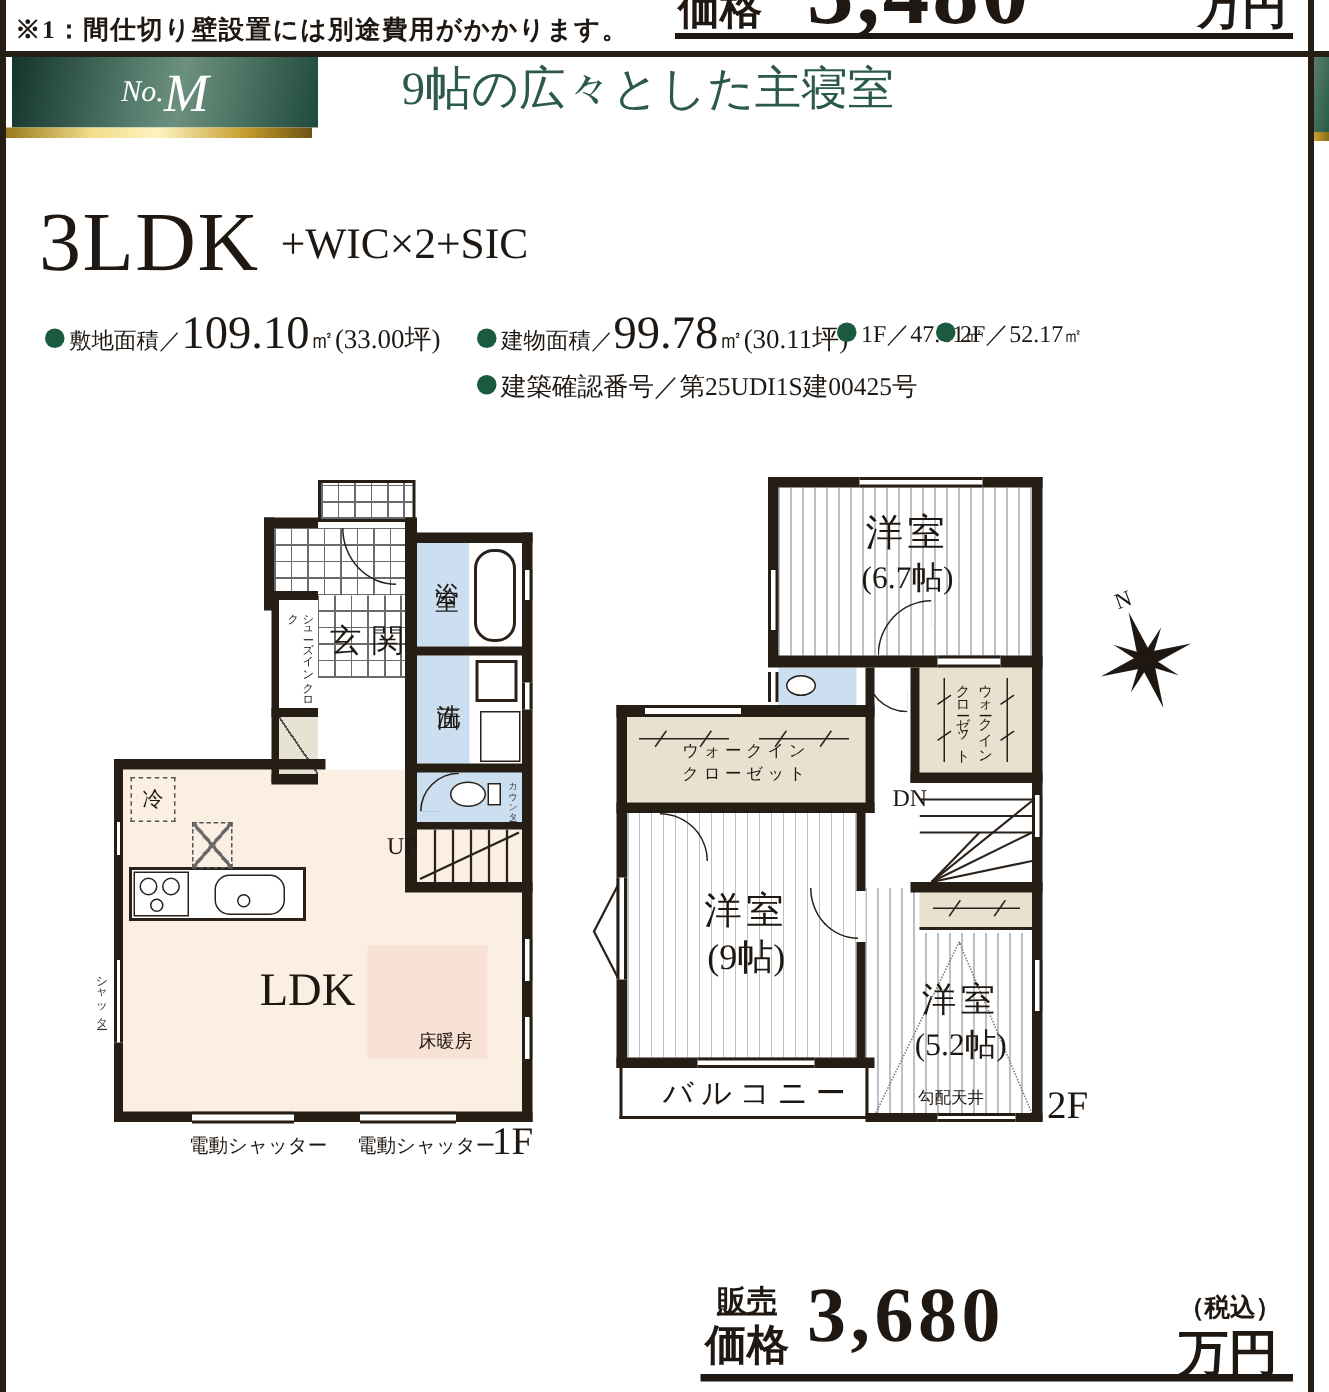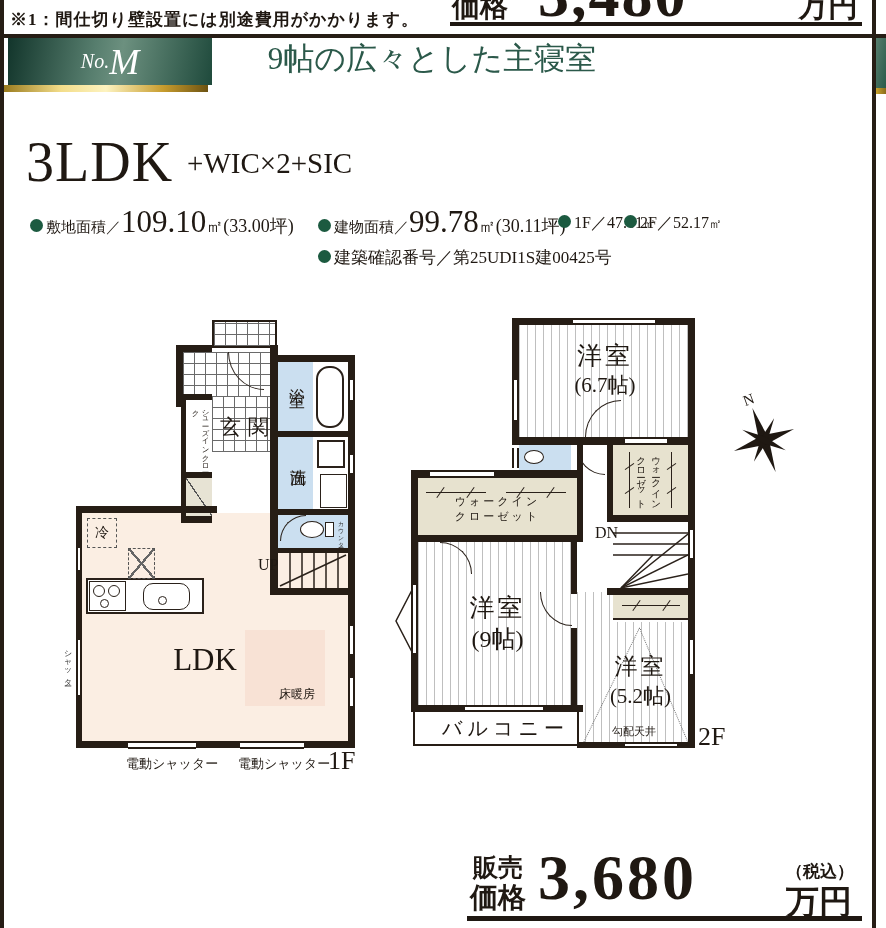--- a/index.html
+++ b/index.html
@@ -302,21 +302,21 @@
           <g transform="rotate(45 38 56)">
             <polygon points="38,32 41.5,56 38,80 34.5,56"></polygon>
             <polygon points="14,56 38,52.5 62,56 38,59.5"></polygon>
           </g>
         </g>
       </g>
     </svg>
   </div>
 
   <div class="abs" style="left:467px;top:853px;width:62px;text-align:center;">
-    <div style="font-size:25px;line-height:30px;font-weight:700;">販売</div>
+    <div style="font-size:20px;line-height:30px;font-weight:700;text-decoration:underline;">販売</div>
     <div style="font-size:28px;line-height:30px;font-weight:700;">価格</div>
   </div>
-  <div class="lbl" style="left:538px;top:840px;font-size:64px;line-height:76px;font-weight:700;letter-spacing:3px;">3,680</div>
+  <div class="lbl" style="left:538px;top:840px;font-size:52px;line-height:76px;font-weight:700;letter-spacing:3px;">3,680</div>
   <div class="lbl" style="left:786px;top:860px;font-size:17px;font-weight:700;">（税込）</div>
   <div class="lbl" style="left:786px;top:880px;font-size:33px;font-weight:700;">万円</div>
   <div class="abs" style="left:467px;top:916px;width:395px;height:5px;background:#1f1812;"></div>
 
 </div>
 
 </body></html>

